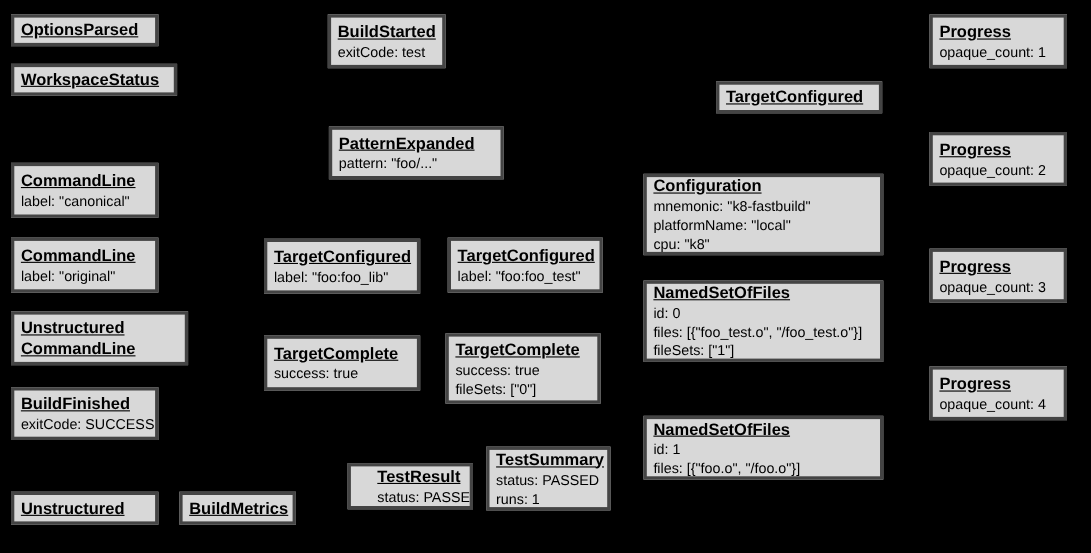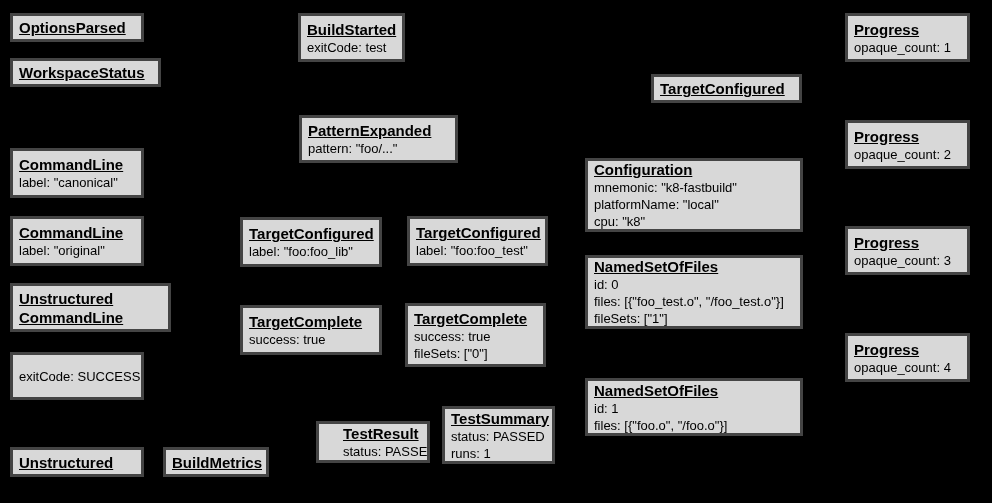--- a/index.html
+++ b/index.html
@@ -57,20 +57,21 @@
     </div>
     <div class="box" style="left: 10px; top: 216px; width: 134px; height: 50px; background: rgb(216, 216, 216); border-color: rgb(68, 68, 68); color: rgb(0, 0, 0);">
       <div class="title">CommandLine</div>
       <div class="field">label: "original"</div>
     </div>
     <div class="box" style="left: 10px; top: 283px; width: 161px; height: 49px; background: rgb(216, 216, 216); border-color: rgb(68, 68, 68); color: rgb(0, 0, 0);">
       <div class="title">Unstructured</div>
       <div class="title">CommandLine</div>
     </div>
     <div class="box" style="left: 10px; top: 352px; width: 134px; height: 48px; background: rgb(216, 216, 216); border-color: rgb(68, 68, 68); color: rgb(0, 0, 0);">
+      <div class="title">BuildFinished</div>
       <div class="field">exitCode: SUCCESS</div>
     </div>
     <div class="box" style="left: 10px; top: 447px; width: 134px; height: 30px; background: rgb(216, 216, 216); border-color: rgb(68, 68, 68); color: rgb(0, 0, 0);">
       <div class="title">Unstructured</div>
     </div>
     <div class="box" style="left: 163px; top: 447px; width: 106px; height: 30px; background: rgb(216, 216, 216); border-color: rgb(68, 68, 68); color: rgb(0, 0, 0);">
       <div class="title">BuildMetrics</div>
     </div>
     <div class="box" style="left: 298px; top: 13px; width: 107px; height: 49px; background: rgb(216, 216, 216); border-color: rgb(68, 68, 68); color: rgb(0, 0, 0);">
       <div class="title">BuildStarted</div>

